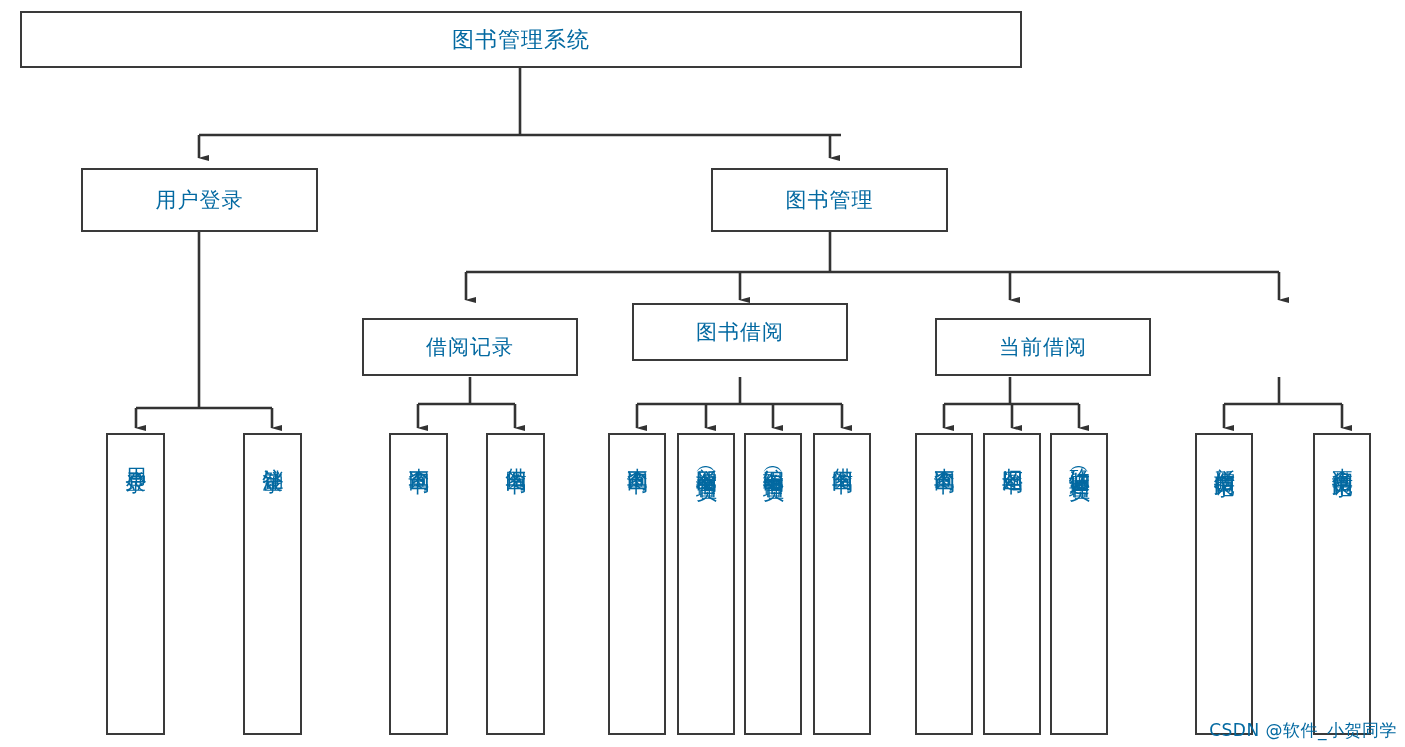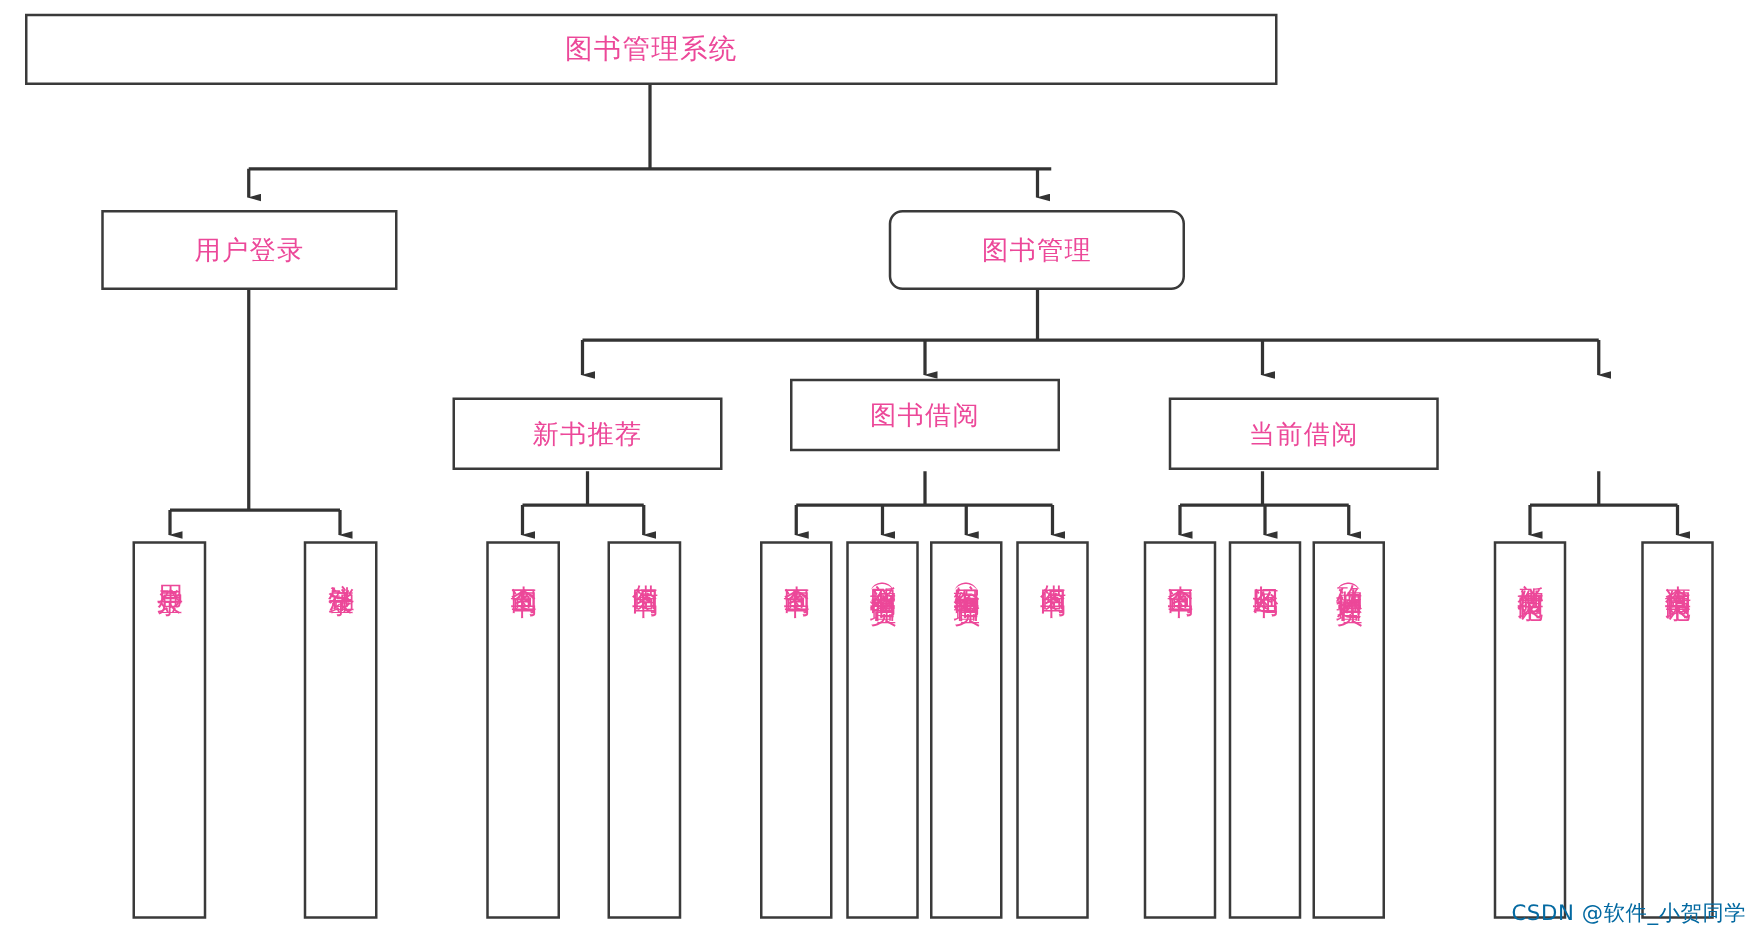--- a/index.html
+++ b/index.html
@@ -23,21 +23,21 @@
     pointer-events: none;
   }
   .node {
     position: absolute;
     box-sizing: border-box;
     border: 2.5px solid #3a3a3a;
     background: #ffffff;
     display: flex;
     align-items: center;
     justify-content: center;
-    color: #ec4899;
+    color: #0369a1;
   }
   .node .label {
     font-size: 21px;
     line-height: 1.15;
     letter-spacing: 1px;
     white-space: nowrap;
   }
   .node.root .label { font-size: 22px; }
   .node.leaf {
     align-items: flex-start;
@@ -116,26 +116,26 @@
     </g>
   </svg>
 
   <div class="node root" style="left:20px; top:11px; width:1002px; height:57px;">
     <span class="label">图书管理系统</span>
   </div>
 
   <div class="node" style="left:81px; top:168px; width:237px; height:64px;">
     <span class="label">用户登录</span>
   </div>
-  <div class="node" style="left:711px; top:168px; width:237px; height:64px;border-radius:11px;">
+  <div class="node" style="left:711px; top:168px; width:237px; height:64px;">
     <span class="label">图书管理</span>
   </div>
 
   <div class="node" style="left:362px; top:318px; width:216px; height:58px;">
-    <span class="label">新书推荐</span>
+    <span class="label">借阅记录</span>
   </div>
   <div class="node" style="left:632px; top:303px; width:216px; height:58px;">
     <span class="label">图书借阅</span>
   </div>
   <div class="node" style="left:902px; top:318px; width:216px; height:58px;margin-left:33px;">
     <span class="label">当前借阅</span>
   </div>
 
   <div class="node leaf" style="left:106px; top:433px; width:59px; height:302px;">
     <span class="label">用户登录</span>

